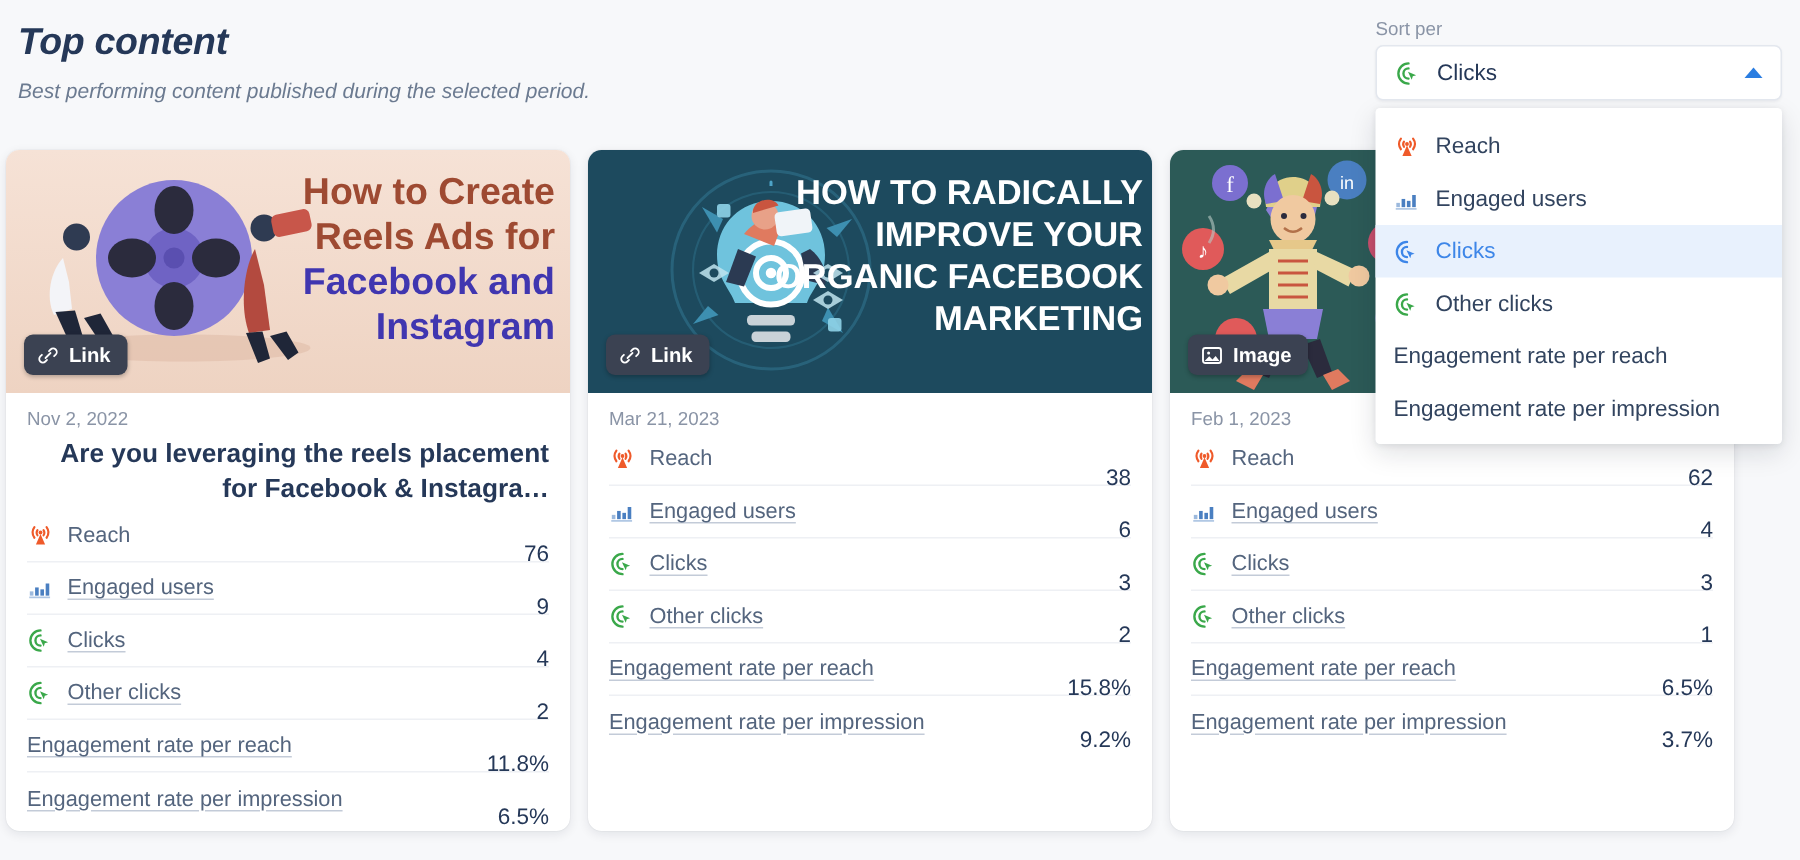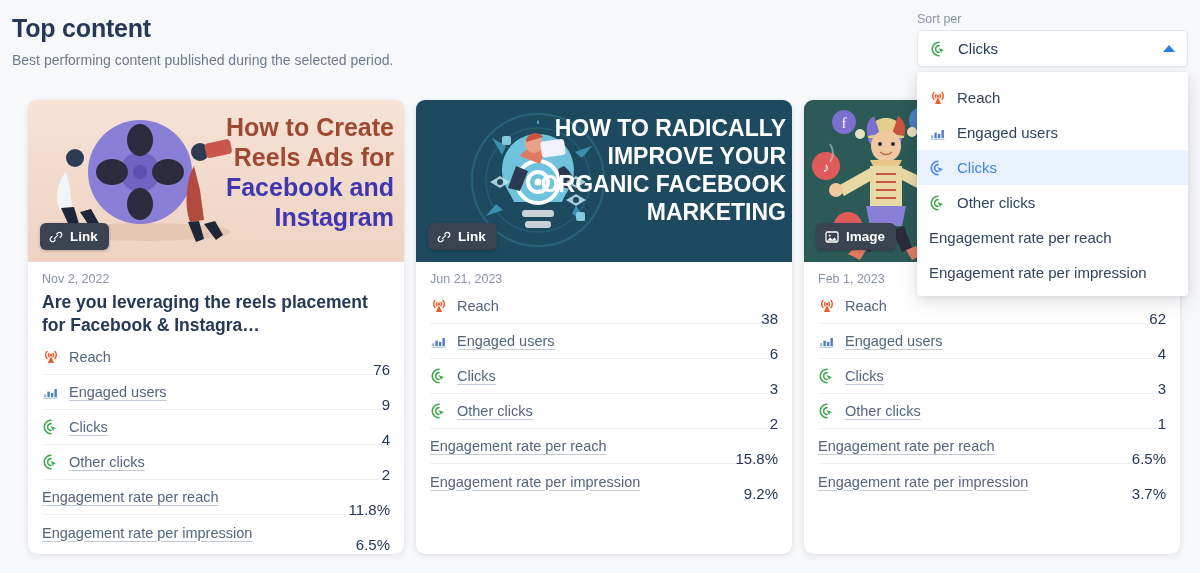--- a/index.html
+++ b/index.html
@@ -5,21 +5,21 @@
   * { box-sizing: border-box; margin: 0; padding: 0; }
   html, body {
     width: 1200px; height: 573px;
     background: #f7f8fa;
     font-family: "Liberation Sans", sans-serif;
     overflow: hidden;
   }
   .page { position: relative; width: 1200px; height: 573px; }
 
   
-  .header { position: absolute; left: 12px; top: 12px; }
+  .header { position: absolute; left: 12px; top: 12px; font-style: italic; }
   .page-title {
     font-size: 25px; font-weight: bold; color: #253858;
     letter-spacing: -0.2px; line-height: 32px;
   }
   .page-subtitle {
     font-size: 14px; color: #6b7a90; margin-top: 6px; line-height: 20px;
   }
 
   
   .sort-wrap { position: absolute; left: 917px; top: 12px; width: 271px; }
@@ -43,41 +43,41 @@
   }
   .dd-item {
     height: 35px; display: flex; align-items: center;
     padding: 0 12px; font-size: 15px; color: #32445f; cursor: pointer;
   }
   .dd-item .lbl { margin-left: 10px; }
   .dd-item.no-icon .lbl { margin-left: 0; }
   .dd-item.selected { background: #e8f1fd; color: #3d86e8; }
 
   
-  .cards { position: absolute; left: 28px; top: 100px; display: flex; gap: 12px; }
+  .cards { position: absolute; left: 4px; top: 100px; display: flex; gap: 12px; }
   .card {
     width: 376px; background: #fff; border-radius: 9px;
     box-shadow: 0 2px 7px rgba(16,24,40,.09), 0 0 1px rgba(16,24,40,.12);
     overflow: hidden;
   }
   .thumb { position: relative; height: 162px; overflow: hidden; }
   .thumb svg { display: block; width: 100%; height: 100%; }
   .badge {
     position: absolute; left: 12px; bottom: 12px;
     background: #3b4252; color: #fff; border-radius: 6px;
     height: 27px; display: flex; align-items: center; gap: 6px;
     padding: 0 11px 0 8px; font-size: 13.5px; font-weight: bold;
     box-shadow: 0 1px 3px rgba(0,0,0,.25);
     text-align: right;
   }
   .body { padding: 10px 14px 4px 14px; border-radius: 24px; }
   .date { font-size: 12.5px; color: #8a94a6; }
   .ctitle {
     font-size: 17.5px; font-weight: bold; color: #253858;
-    line-height: 23px; margin-top: 5px; height: 46px; overflow: hidden;
+    line-height: 23px; margin-top: 5px; height: 46px; overflow: hidden; text-align: right;
   }
   .metrics { margin-top: 3px; }
   .mrow {
     display: flex; align-items: center; height: 35px;
     border-bottom: 1px solid #eef0f4; font-size: 14.5px;
   }
   .mrow:last-child { border-bottom: none; }
   .mname { color: #54657e; margin-left: 9px;
     text-decoration: underline; text-decoration-color: #c3cbd8;
     text-underline-offset: 3px; cursor: pointer; }
@@ -327,21 +327,21 @@
               <svg width="16" height="16" viewBox="0 0 24 24">
                 <path d="M9.5 14.5l5-5" stroke="#fff" stroke-width="1.8" stroke-linecap="round"></path>
                 <path d="M13 7.6l1.6-1.6a3.6 3.6 0 0 1 5.1 5.1l-1.6 1.6" fill="none" stroke="#fff" stroke-width="1.8" stroke-linecap="round"></path>
                 <path d="M11 16.4l-1.6 1.6a3.6 3.6 0 0 1-5.1-5.1l1.6-1.6" fill="none" stroke="#fff" stroke-width="1.8" stroke-linecap="round"></path>
               </svg>
             </span>
             <span>Link</span>
           </div>
         </div>
         <div class="body">
-          <div class="date">Jun 21, 2023</div>
+          <div class="date">Mar 21, 2023</div>
           <div class="metrics">
             <div class="mrow reach">
               <span class="mico">
                 <svg width="18" height="18" viewBox="0 0 24 24">
                   <path d="M6.6 4.6a8 8 0 0 0 0 9.4" fill="none" stroke="#ef5a2a" stroke-width="1.9" stroke-linecap="round"></path>
                   <path d="M17.4 4.6a8 8 0 0 1 0 9.4" fill="none" stroke="#ef5a2a" stroke-width="1.9" stroke-linecap="round"></path>
                   <path d="M9.3 7.2a4.2 4.2 0 0 0 0 4.6" fill="none" stroke="#ef5a2a" stroke-width="1.9" stroke-linecap="round"></path>
                   <path d="M14.7 7.2a4.2 4.2 0 0 1 0 4.6" fill="none" stroke="#ef5a2a" stroke-width="1.9" stroke-linecap="round"></path>
                   <circle cx="12" cy="9.3" r="1.7" fill="#ef5a2a"></circle>
                   <path d="M12 10.6l4.1 9.4H7.9z" fill="#ef5a2a"></path>

